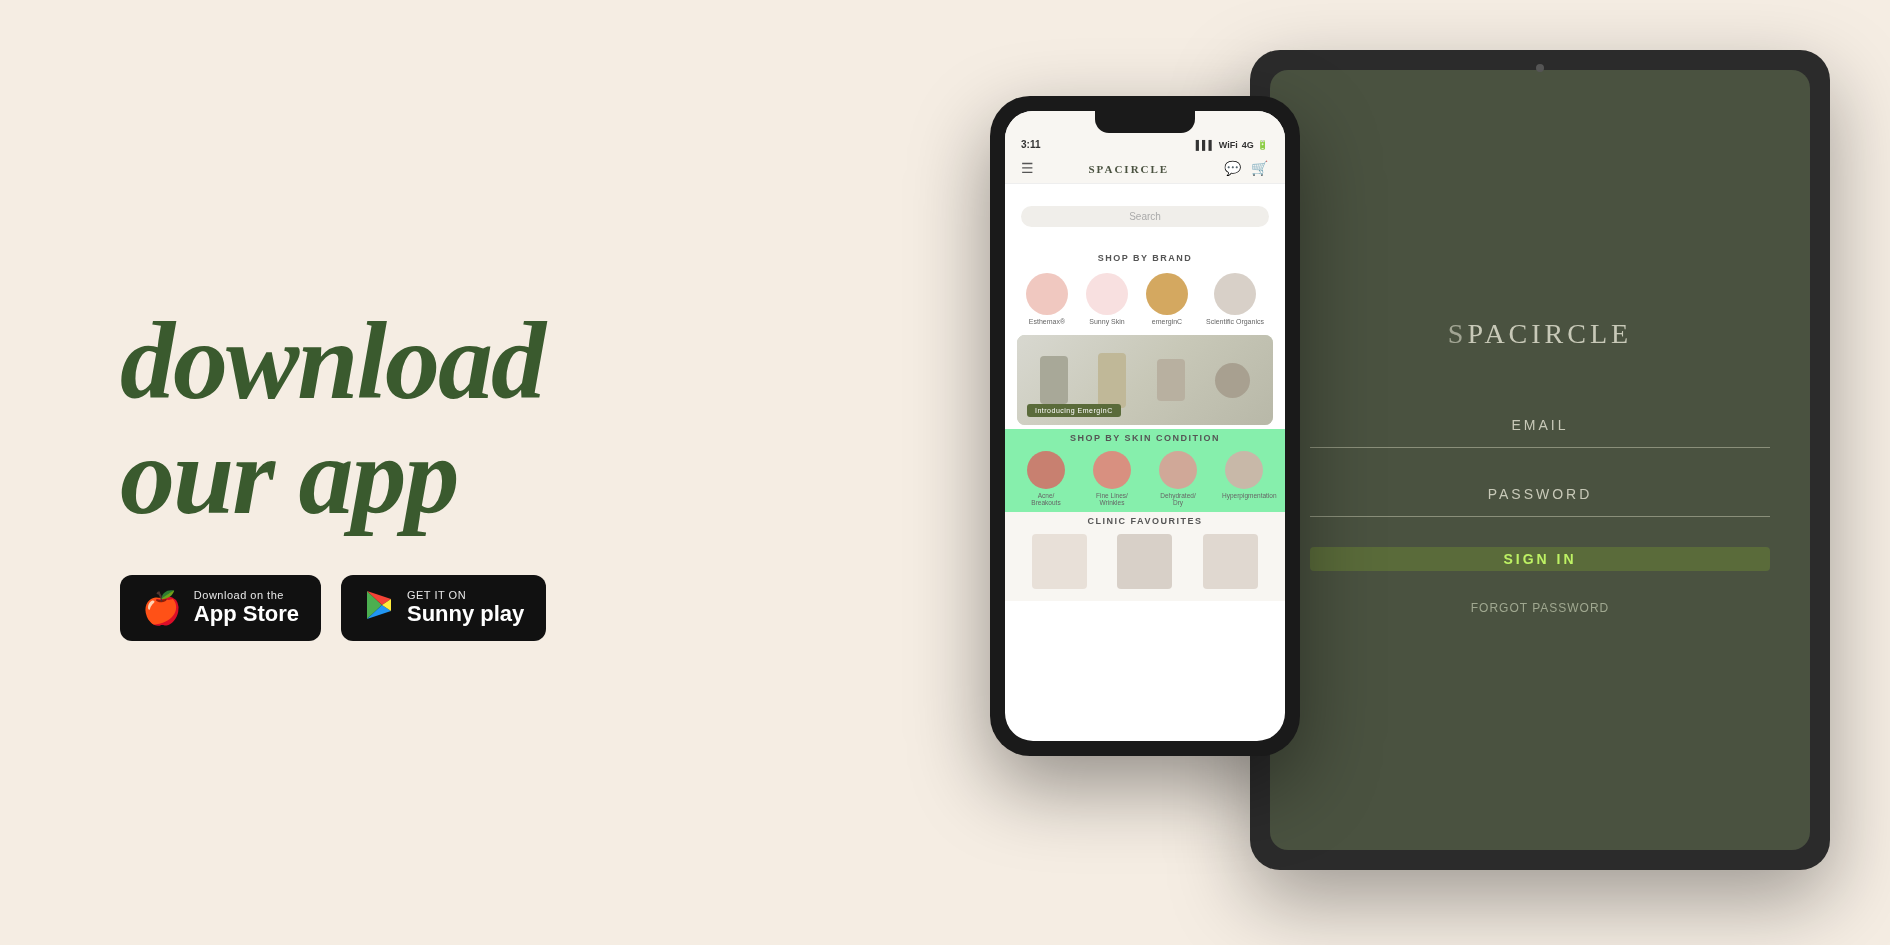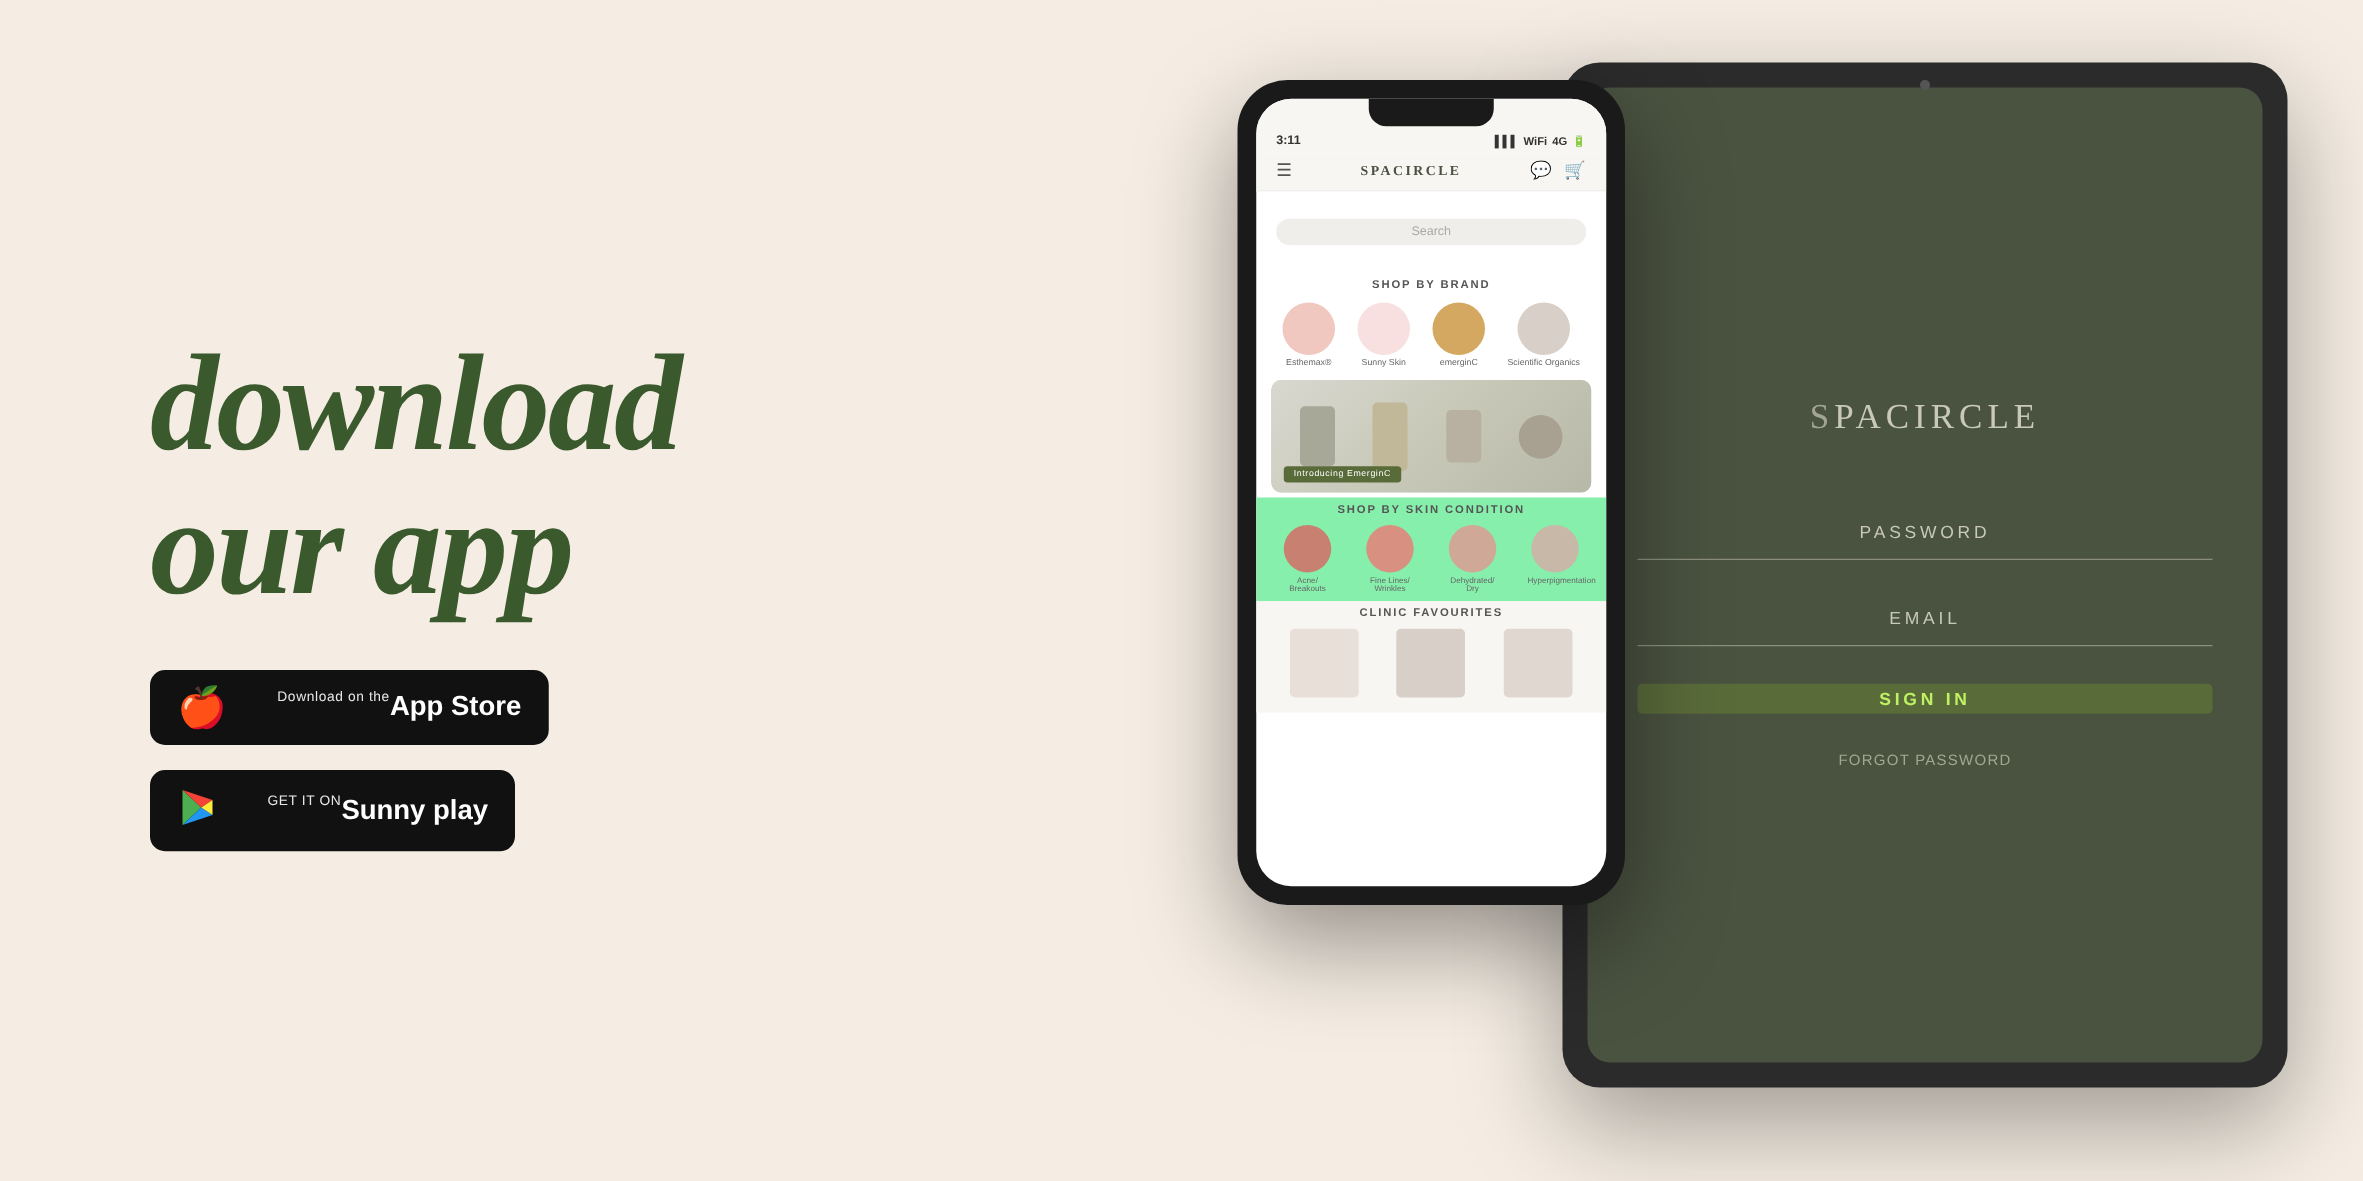--- a/index.html
+++ b/index.html
@@ -55,22 +55,21 @@
       min-width: 170px;
     }
 
     .store-btn-icon {
       font-size: 32px;
       line-height: 1;
     }
 
     .store-btn-text {
       display: flex;
-      flex-direction: row;
-      margin-left: 28px;
+      flex-direction: column;
     }
 
     .store-btn-sub {
       font-family: Arial, sans-serif;
       font-size: 11px;
       font-weight: 400;
       letter-spacing: 0.5px;
       opacity: 0.9;
       color: #fff;
     }
@@ -190,21 +189,21 @@
       color: #a0a890;
       text-align: center;
       width: 100%;
       letter-spacing: 1px;
     }
 
     
     .phone {
       position: absolute;
       left: 200px;
-      top: 64px;
+      top: 96px;
       width: 310px;
       height: 660px;
       background: #1a1a1a;
       border-radius: 40px;
       box-shadow: 0 30px 80px rgba(0,0,0,0.4);
       display: flex;
       flex-direction: column;
       align-items: center;
       padding: 15px;
       z-index: 3;
@@ -472,22 +471,22 @@
 
 <div class="devices-section">
 
   <div class="tablet">
     <div class="tablet-camera"></div>
     <div class="tablet-screen">
       <div class="tablet-logo">
         <span style="font-size:28px; font-weight:400; opacity:0.7;">S</span><span>PACIRCLE</span>
       </div>
       <div style="width:100%; display:flex; flex-direction:column; gap:24px; margin-top:20px;">
+        <div class="tablet-field">EMAIL</div>
         <div class="tablet-field">PASSWORD</div>
-        <div class="tablet-field">EMAIL</div>
       </div>
       <div class="tablet-signin-btn">SIGN IN</div>
       <div class="tablet-forgot">
         <span>FORGOT PASSWORD</span>
       </div>
     </div>
   </div>
 
   <div class="phone">
     <div class="phone-notch"></div>

